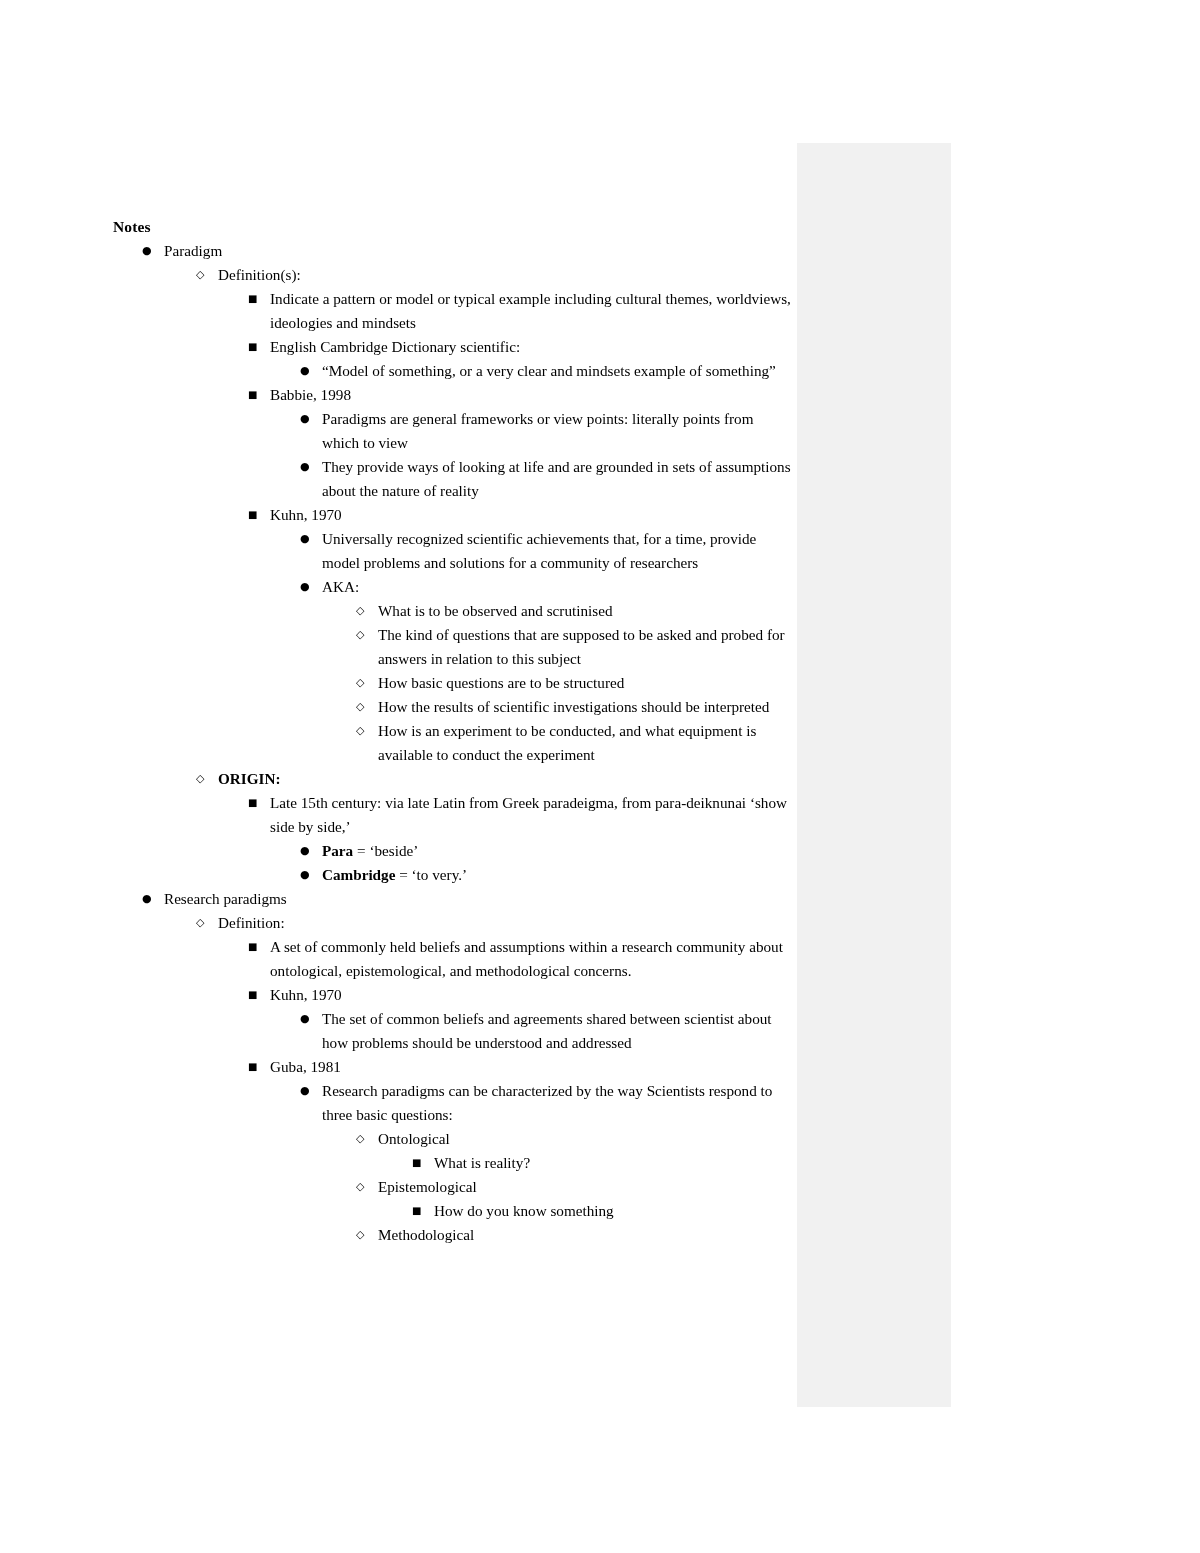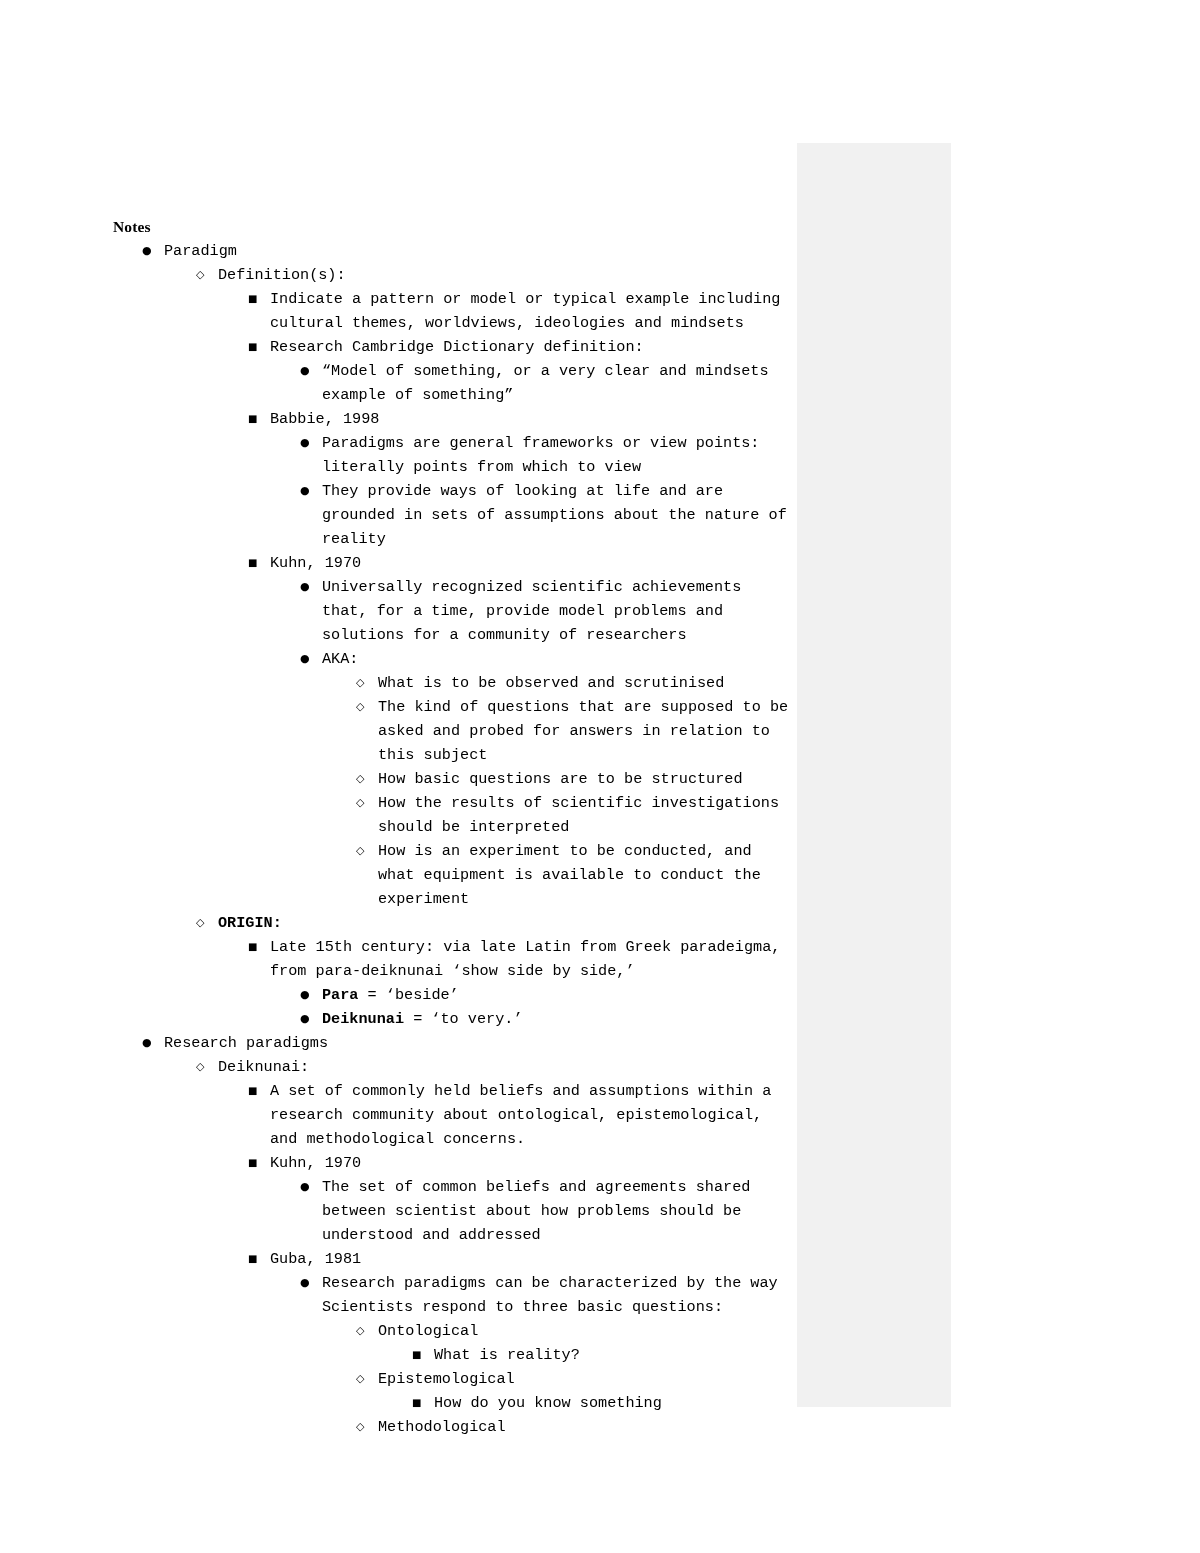--- a/index.html
+++ b/index.html
@@ -75,21 +75,21 @@
   .d2 { margin-left: 54px; }
   .d3 { margin-left: 52px; }
   .d4 { margin-left: 52px; }
   .d5 { margin-left: 56px; }
   .d6 { margin-left: 56px; }
 
   .bullet.disc   { font-size: 11px; }
   .bullet.diamond{ font-size: 11px; }
   .bullet.square { font-size: 10px; }
 
-  .txt { display: block; font-family: Liberation Mono, monospace; }
+  .txt { display: block; }
   .b { font-weight: bold; }
 </style>
 </head>
 <body>
 
 <div id="page">
 
   <div id="side-panel"></div>
 
   <div id="content">
@@ -117,21 +117,21 @@
               <li class="node d3">
                 <div class="row">
                   <span class="bullet square">■</span>
                   <span class="txt">Indicate a pattern or model or typical example including cultural themes, worldviews, ideologies and mindsets</span>
                 </div>
               </li>
 
               <li class="node d3">
                 <div class="row">
                   <span class="bullet square">■</span>
-                  <span class="txt">Research Cambridge Dictionary definition:</span>
+                  <span class="txt">English Cambridge Dictionary scientific:</span>
                 </div>
                 <ul>
                   <li class="node d4">
                     <div class="row">
                       <span class="bullet disc">●</span>
                       <span class="txt">“Model of something, or a very clear and mindsets example of something”</span>
                     </div>
                   </li>
                 </ul>
               </li>
@@ -227,42 +227,42 @@
                 <ul>
                   <li class="node d4">
                     <div class="row">
                       <span class="bullet disc">●</span>
                       <span class="txt"><span class="b">Para</span><span> = ‘beside’</span></span>
                     </div>
                   </li>
                   <li class="node d4">
                     <div class="row">
                       <span class="bullet disc">●</span>
-                      <span class="txt"><span class="b">Deiknunai</span><span> = ‘to very.’</span></span>
+                      <span class="txt"><span class="b">Cambridge</span><span> = ‘to very.’</span></span>
                     </div>
                   </li>
                 </ul>
               </li>
             </ul>
           </li>
 
         </ul>
       </li>
 
       <li class="node d1">
         <div class="row">
           <span class="bullet disc">●</span>
           <span class="txt">Research paradigms</span>
         </div>
 
         <ul>
           <li class="node d2">
             <div class="row">
               <span class="bullet diamond">◇</span>
-              <span class="txt">Deiknunai:</span>
+              <span class="txt">Definition:</span>
             </div>
 
             <ul>
 
               <li class="node d3">
                 <div class="row">
                   <span class="bullet square">■</span>
                   <span class="txt">A set of commonly held beliefs and assumptions within a research community about ontological, epistemological, and methodological concerns.</span>
                 </div>
               </li>

